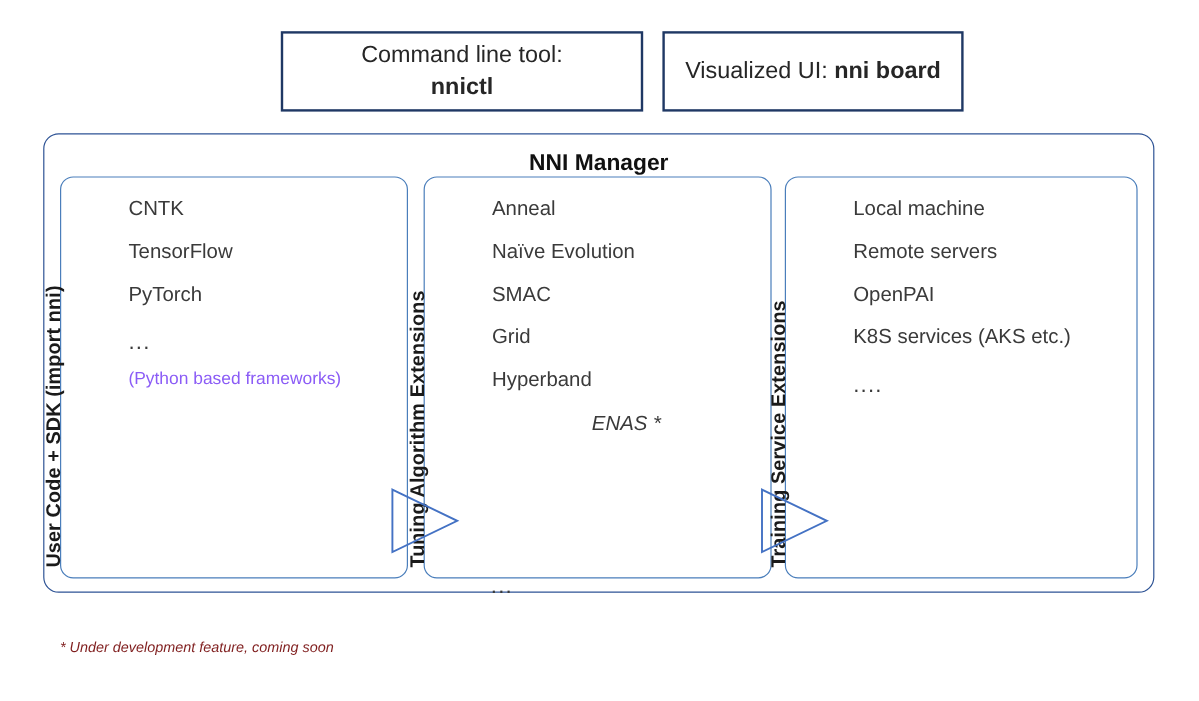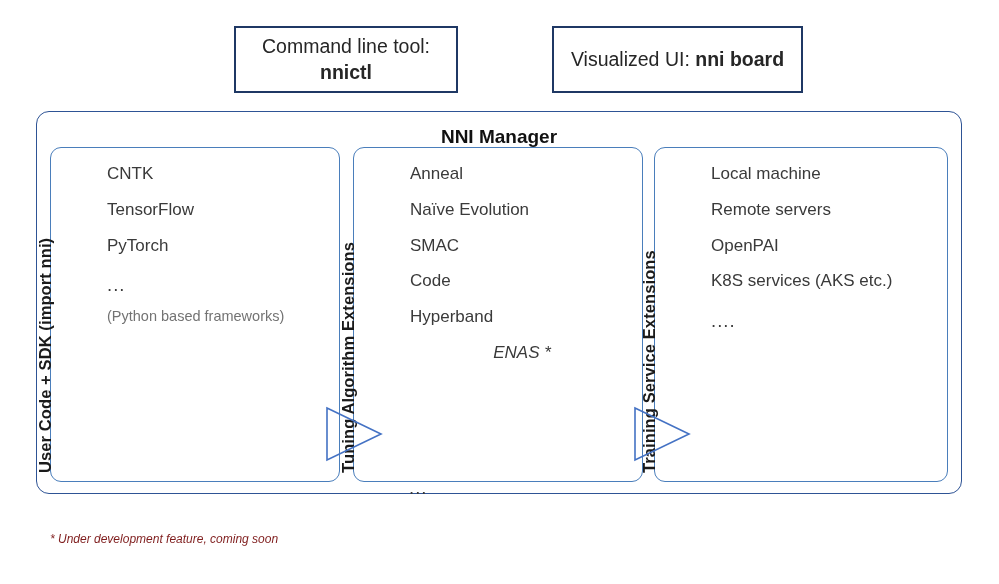--- a/index.html
+++ b/index.html
@@ -27,21 +27,21 @@
     background: #ffffff;
     display: flex;
     align-items: center;
     justify-content: center;
     text-align: center;
     line-height: 1.32;
     font-size: 19.5px;
     color: #262626;
   }
 
-  #cli-box   { left: 234px; top: 26px; width: 224px; height: 67px; }
+  #cli-box   { left: 234px; top: 26px; width: 302px; height: 67px; }
   #ui-box    { left: 513px; top: 26px; width: 251px; height: 67px; margin-left: 39px; }
 
   .top-box .strong { font-weight: bold; }
 
   
   #nni-manager {
     position: absolute;
     left: 36px;
     top: 111px;
     width: 926px;
@@ -96,21 +96,21 @@
 
   .panel-list .item {
     font-size: 17px;
     color: #3a3a3a;
     line-height: 35.8px;
     white-space: nowrap;
   }
 
   .panel-list .item.italic { font-style: italic; text-align: center; }
   .panel-list .item.dots   { font-size: 18.5px; letter-spacing: 1px; }
-  .panel-list .item.small  { font-size: 14.5px; line-height: 26px; color: #737373; }
+  .panel-list .item.small  { font-size: 14.5px; line-height: 26px; color: #8b5cf6; }
   .panel-list .item.gap    { margin-top: 4px; }
 
   
   #tuning-trailing-dots {
     position: absolute;
     left: 409px;
     top: 479px;
     font-size: 18.5px;
     letter-spacing: 1px;
     color: #3a3a3a;
@@ -168,21 +168,21 @@
       <div class="item small">(Python based frameworks)</div>
     </div>
   </div>
 
   <div class="panel" id="panel-tuning">
     <div class="panel-vlabel">Tuning Algorithm Extensions</div>
     <div class="panel-list">
       <div class="item">Anneal</div>
       <div class="item">Naïve Evolution</div>
       <div class="item">SMAC</div>
-      <div class="item">Code</div>
+      <div class="item">Grid</div>
       <div class="item">Hyperband</div>
       <div class="item italic">ENAS *</div>
     </div>
   </div>
 
   <div id="tuning-trailing-dots">...</div>
 
   <div class="panel" id="panel-training">
     <div class="panel-vlabel">Training Service Extensions</div>
     <div class="panel-list">

